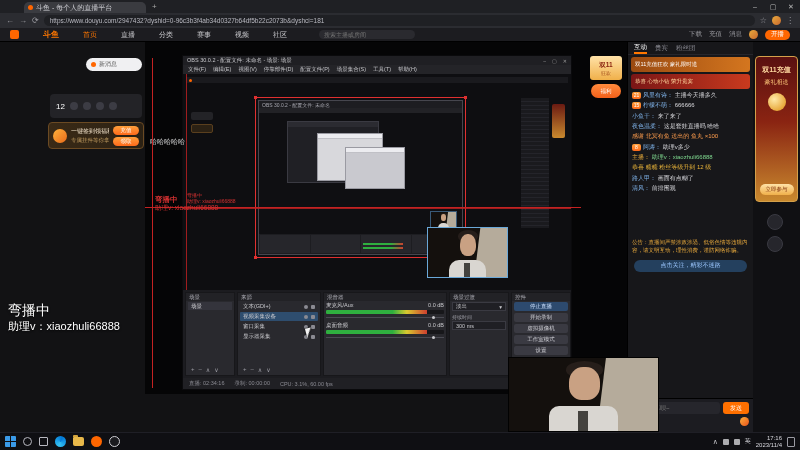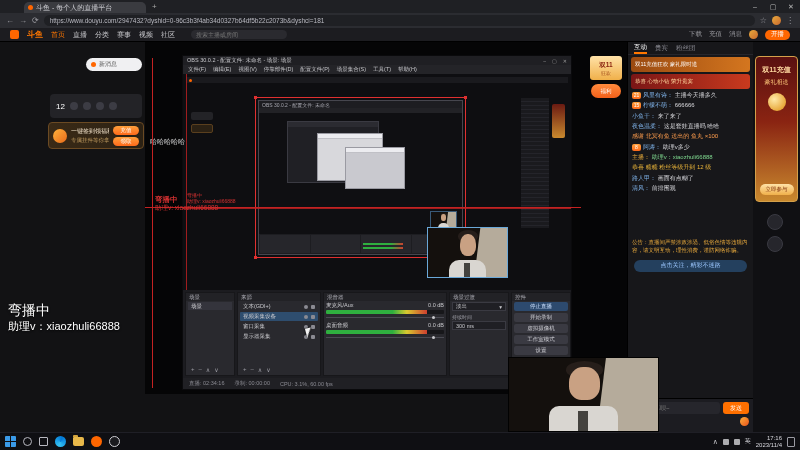--- a/index.html
+++ b/index.html
@@ -13,21 +13,21 @@
   .fav{width:5px;height:5px;border-radius:50%;background:#ff6600;flex:none}
   .newtab{margin-left:6px;font-size:8px;color:#aaa;line-height:13px}
   .wincontrols{margin-left:auto;display:flex;height:13px;align-items:center}
   .wc{width:18px;text-align:center;font-size:7px;color:#bbb}
   .addrbar{position:absolute;top:13px;left:0;right:0;height:15px;background:#2b2c31;display:flex;align-items:center;padding:0 6px;gap:5px;z-index:10}
   .navg{font-size:8px;color:#9a9aa0}
   .urlpill{flex:1;height:11px;background:#1f2024;border-radius:6px;display:flex;align-items:center;padding:0 6px;font-size:6.5px;color:#b8b8c0;overflow:hidden;white-space:nowrap}
   .avatar{width:9px;height:9px;border-radius:50%;background:linear-gradient(135deg,#e8a93c,#c96a2e);flex:none}
 
   
-  .douyu{position:absolute;top:28px;left:0;right:0;height:14px;background:#1c1c20;display:flex;align-items:center;padding:0 10px;gap:8px;border-bottom:1px solid #000;z-index:10}
+  .douyu{position:absolute;top:28px;left:0;right:0;height:14px;background:#1c1c20;display:flex;align-items:center;padding:0 10px;gap:24px;border-bottom:1px solid #000;z-index:10}
   .logo-sq{width:9px;height:9px;border-radius:2px;background:#ff6600}
   .logo-t{font-size:8px;color:#ff7700;font-weight:bold}
   .nav-i{font-size:7px;color:#c8c8cc}
   .nav-i.active{color:#ff7700}
   .hsearch{margin-left:8px;width:96px;height:9px;background:#2a2a2f;border:0;border-radius:5px;font-size:6px;color:#aaa;padding:0 5px;font-family:inherit}
   .hright{margin-left:auto;display:flex;align-items:center;gap:7px}
   .hlink{font-size:6.5px;color:#9a9aa0}
   .golive{height:10px;padding:0 6px;background:#ff6600;border-radius:5px;font-size:6.5px;color:#fff;display:flex;align-items:center}
 
   .event{position:absolute;top:27px;left:295px;font-size:13px;font-weight:bold;color:#a02626;z-index:60;letter-spacing:1px}

